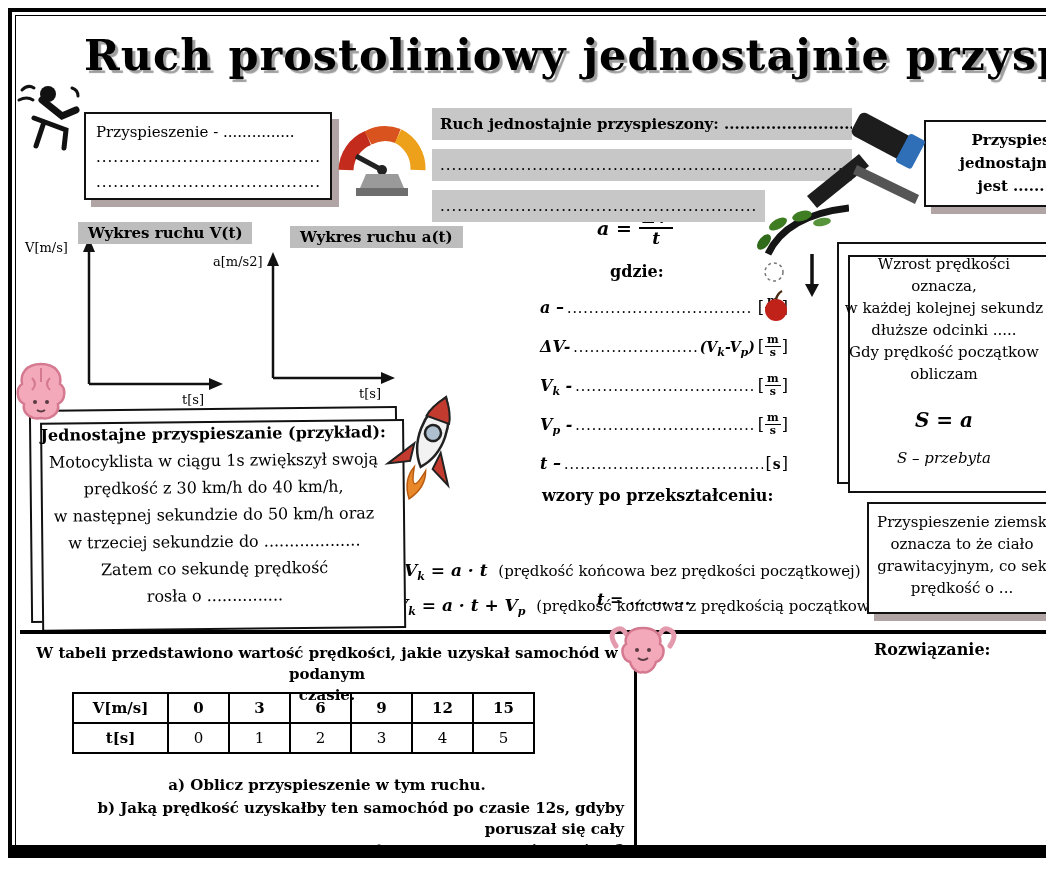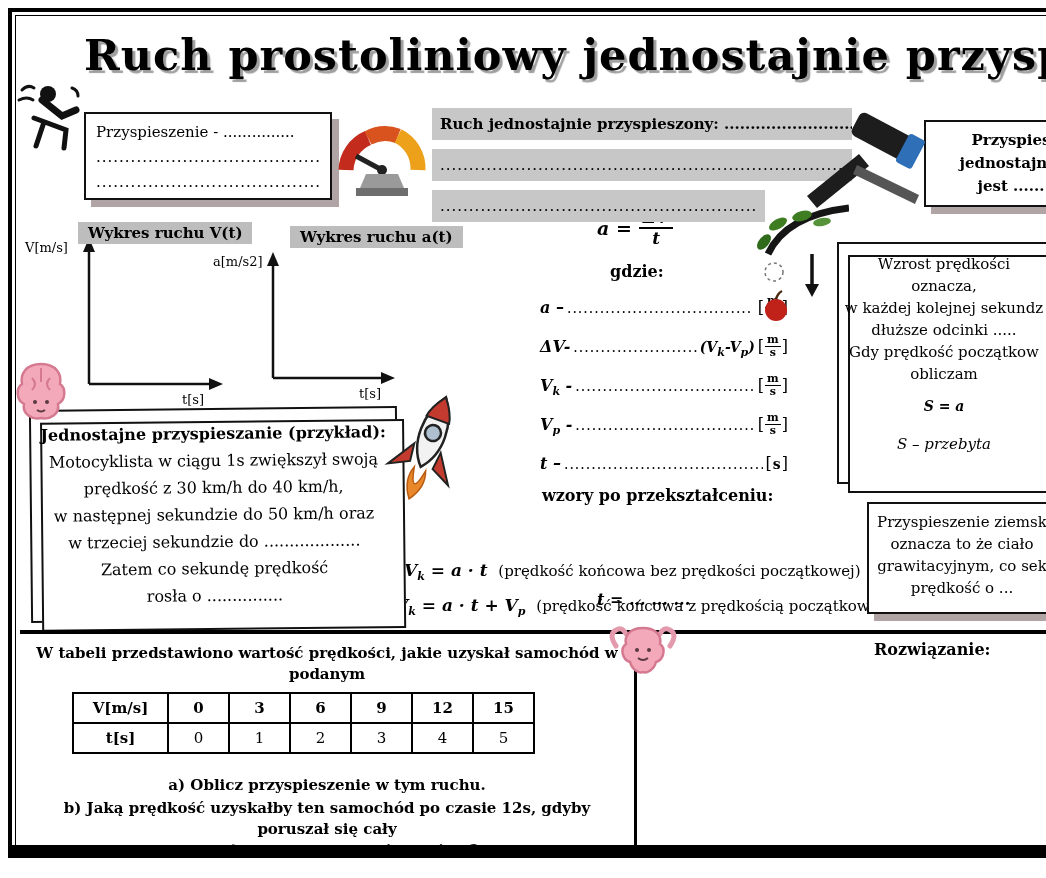--- a/index.html
+++ b/index.html
@@ -65,41 +65,41 @@
   #f2 { left:383px; top:539px; }
   #f3 { position:absolute; left:585px; top:578px; font-weight:700; font-style:italic; font-size:16px; }
   .note { margin-left:6px; }
 
   .stack { z-index:1; }
   .stack::after { content:""; position:absolute; left:9px; top:11px; right:-9px; bottom:-11px;
     border:2px solid #111; background:#fff; z-index:-1; }
 
   .wzrost-box { left:825px; top:230px; width:214px; height:242px; text-align:center;
     font-size:15px; line-height:22px; padding:9px 4px; }
-  .wzrost-s { font-weight:700; font-style:italic; font-size:14px; margin-top:10px; font-family:"DejaVu Serif", serif; }
+  .wzrost-s { font-weight:700; font-style:italic; font-size:20px; margin-top:24px; font-family:"DejaVu Serif", serif; }
   .wzrost-sline { font-size:15px; margin-top:16px; font-style:italic; }
 
   .example-box { left:18px; top:396px; width:368px; min-height:206px; text-align:center;
     font-size:16px; line-height:27px; padding:10px 6px; transform:rotate(-0.6deg); }
   .example-box .t { font-weight:700; }
 
   .gravity-box { left:855px; top:490px; width:190px; height:112px; text-align:center;
     font-size:15px; line-height:22px; padding:7px 4px; }
 
   .divider { position:absolute; left:8px; top:618px; width:1280px; height:4px; background:#000; z-index:3; }
   .vline { position:absolute; left:622px; top:620px; width:3px; height:221px; background:#000; z-index:3; }
 
   .task-intro { position:absolute; left:18px; top:631px; width:594px; text-align:center;
     font-weight:700; font-size:15px; line-height:21px; z-index:2; }
   table.vt { position:absolute; left:60px; top:680px; border-collapse:collapse; z-index:2; }
   table.vt td { border:2px solid #000; width:61px; height:30px; text-align:center; font-size:15px; padding:0; }
   table.vt td.lbl { width:95px; font-weight:700; }
   table.vt tr.r0 td { font-weight:700; }
   .qa { position:absolute; left:18px; top:764px; width:594px; text-align:center; font-weight:700; font-size:15px; }
-  .qb { position:absolute; left:18px; top:786px; width:594px; text-align:center; font-weight:700; font-size:15px; line-height:21px; }
+  .qb { position:absolute; left:18px; top:786px; width:594px; text-align:right; font-weight:700; font-size:15px; line-height:21px; }
   .solution { position:absolute; left:862px; top:628px; font-weight:700; font-size:16px; }
 
   .icon { position:absolute; z-index:5; }
   .icon-fall   { left:2px;   top:66px; }
   .icon-gauge  { left:320px; top:98px; }
   .icon-pedal  { left:785px; top:96px; }
   .icon-apple  { left:722px; top:190px; }
   .icon-rocket { left:375px; top:378px; transform:rotate(20deg); }
   .icon-brain1 { left:0px;   top:346px; }
   .icon-brain2 { left:590px; top:604px; }
@@ -332,20 +332,21 @@
       <path d="M68 30 Q76 18 68 14 Q62 10 58 18" stroke="#e39aac" stroke-width="5" fill="none" stroke-linecap="round"></path>
       <path d="M41 12 C28 12, 22 20, 24 28 C18 32, 20 44, 28 46 C30 54, 38 58, 41 56 C44 58, 52 54, 54 46 C62 44, 64 32, 58 28 C60 20, 54 12, 41 12 Z" fill="#f3a9ba" stroke="#d4798f" stroke-width="2.5"></path>
       <circle cx="35" cy="34" r="2" fill="#5a3a42"></circle>
         <circle cx="47" cy="34" r="2" fill="#5a3a42"></circle>
       <path d="M36 42 q5 4 10 0" stroke="#5a3a42" stroke-width="2" fill="none"></path>
     </svg>
   </div>
 
   <div class="task-intro">
     <div>W tabeli przedstawiono wartość prędkości, jakie uzyskał samochód w podanym</div>
+    <div>czasie.</div>
   </div>
 
   <table class="vt">
     <tbody>
         <tr class="r0">
       <td class="lbl">V[m/s]</td>
       <td>0</td>
       <td>3</td>
       <td>6</td>
       <td>9</td>

